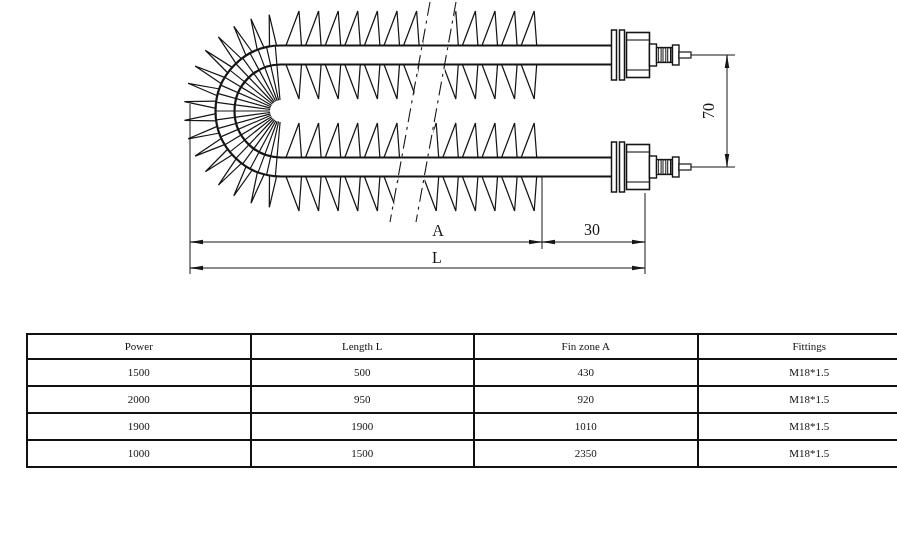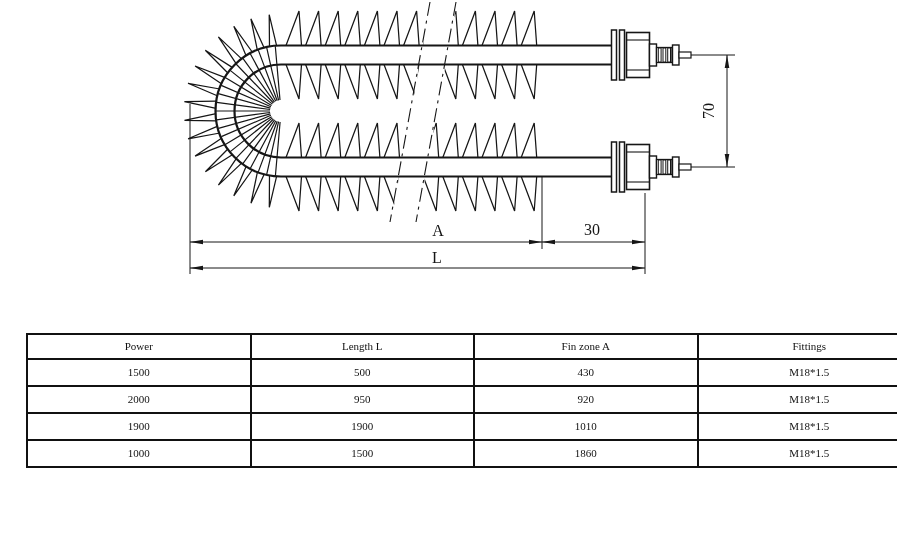--- a/index.html
+++ b/index.html
@@ -134,17 +134,17 @@
       </tr>
       <tr>
         <td>1900</td>
         <td>1900</td>
         <td>1010</td>
         <td>M18*1.5</td>
       </tr>
       <tr>
         <td>1000</td>
         <td>1500</td>
-        <td>1860</td>
+        <td>2350</td>
         <td>M18*1.5</td>
       </tr>
     </tbody>
 </table>
 
 </body></html>

